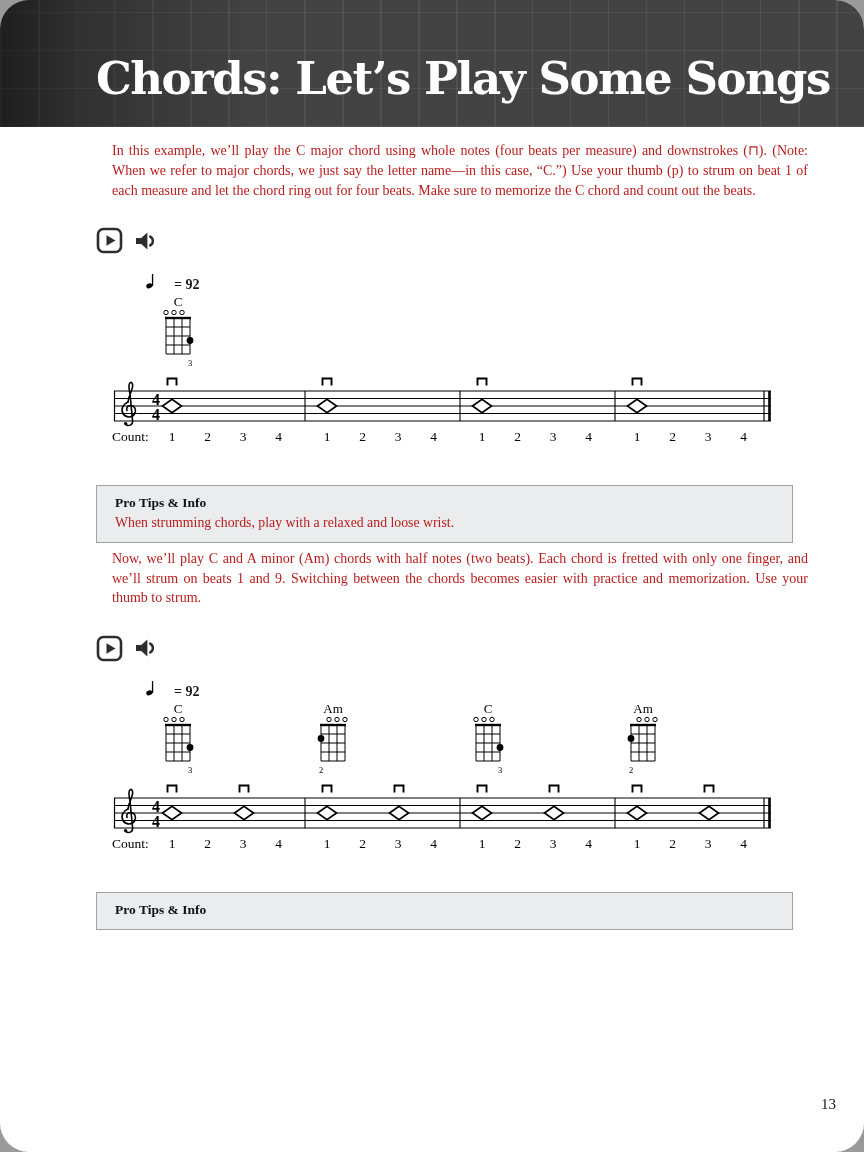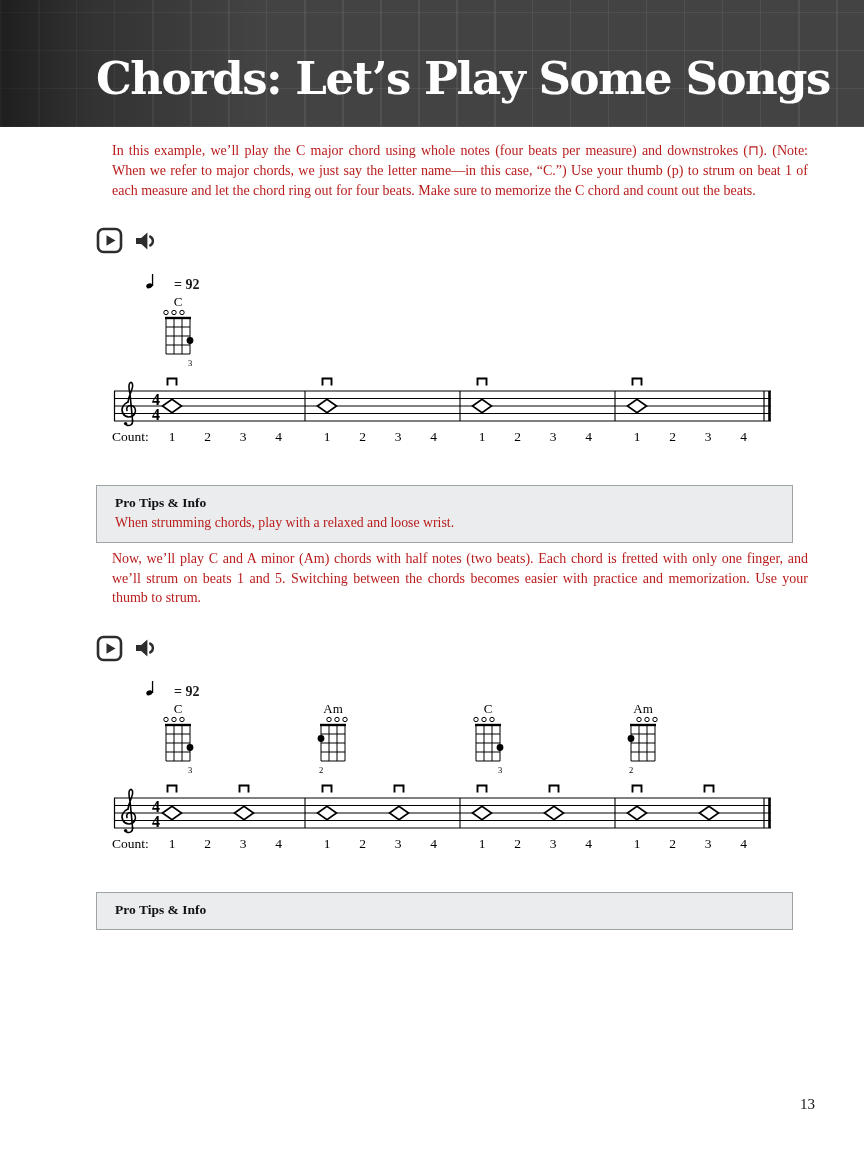--- a/index.html
+++ b/index.html
@@ -1,17 +1,17 @@
 <!DOCTYPE html>
 <html><head>
 <meta charset="utf-8">
 <style>
   html,body{margin:0;padding:0;background:#9a9a9a;}
   .page{position:relative;width:864px;height:1152px;margin:0 auto;background:#fff;
-        font-family:"Liberation Serif",serif;color:#1c1c1c;overflow:hidden;}
+        font-family:"Liberation Serif",serif;color:#1c1c1c;overflow:hidden;border-radius:29px;}
 
   
   .band{height:127px;
     background:
       linear-gradient(to right, rgba(0,0,0,.55) 0, rgba(0,0,0,.25) 90px, rgba(0,0,0,0) 260px),
       repeating-linear-gradient(90deg, rgba(255,255,255,.07) 0 1.5px, transparent 1.5px 38px),
       repeating-linear-gradient(0deg, rgba(255,255,255,.07) 0 1.5px, transparent 1.5px 38px),
       #434343;}
   .band h1{margin:0;padding:56px 0 0 96px;color:#fff;
     font-family:"DejaVu Serif",serif;font-weight:800;font-size:45px;line-height:1;
@@ -37,21 +37,21 @@
   .chord-row{position:relative;margin-left:14px;width:680px;height:76px;margin-top:2px;}
   .chord{position:absolute;top:0;width:36px;}
 
   .staff{margin-left:14px;width:680px;}
 
   .tip{margin-top:32px;width:660px;border:1.5px solid #9ea3a6;background:#ebeced;
     padding:9px 17px 11px 18px;font-family:Liberation Serif, serif;}
   .tip-title{font-weight:bold;font-size:13.5px;color:#121212;}
   .tip-text{font-size:13.8px;color:#b91c1c;margin-top:4px;}
 
-  .page-num{position:absolute;right:49px;top:1096px;font-size:15px;color:#111;}
+  .page-num{position:absolute;right:28px;top:1096px;font-size:15px;color:#111;}
 </style>
 </head>
 <body>
 
 <div class="page">
 
   <header class="band">
     <h1>Chords: Let’s Play Some Songs</h1>
   </header>
 
@@ -151,21 +151,21 @@
             <text x="633.5" y="70" text-anchor="middle" font-size="13.5" font-family="&quot;Liberation Serif&quot;,serif" fill="#000">4</text>
           </svg></div>
 
       <aside class="tip">
         <div class="tip-title">Pro Tips &amp; Info</div>
         <div class="tip-text">When strumming chords, play with a relaxed and loose wrist.</div>
       </aside>
     </section>
 
     <section id="sec2" class="lesson">
-      <p class="body">Now, we’ll play C and A minor (Am) chords with half notes (two beats). Each chord is fretted with only one finger, and we’ll strum on beats 1 and 5. Switching between the chords becomes easier with practice and memorization. Use your thumb to strum.</p>
+      <p class="body">Now, we’ll play C and A minor (Am) chords with half notes (two beats). Each chord is fretted with only one finger, and we’ll strum on beats 1 and 9. Switching between the chords becomes easier with practice and memorization. Use your thumb to strum.</p>
 
       <div class="media-row">
         <span class="btn">
           <svg width="27" height="27" viewBox="0 0 27 27">
             <rect x="2" y="2" width="23" height="23" rx="5.5" fill="none" stroke="#2d2d2d" stroke-width="2.6"></rect>
             <polygon points="10.5,8.2 19.5,13.5 10.5,18.8" fill="#2d2d2d"></polygon>
           </svg>
         </span>
         <span class="btn">
           <svg width="24" height="26" viewBox="0 0 24 26">

